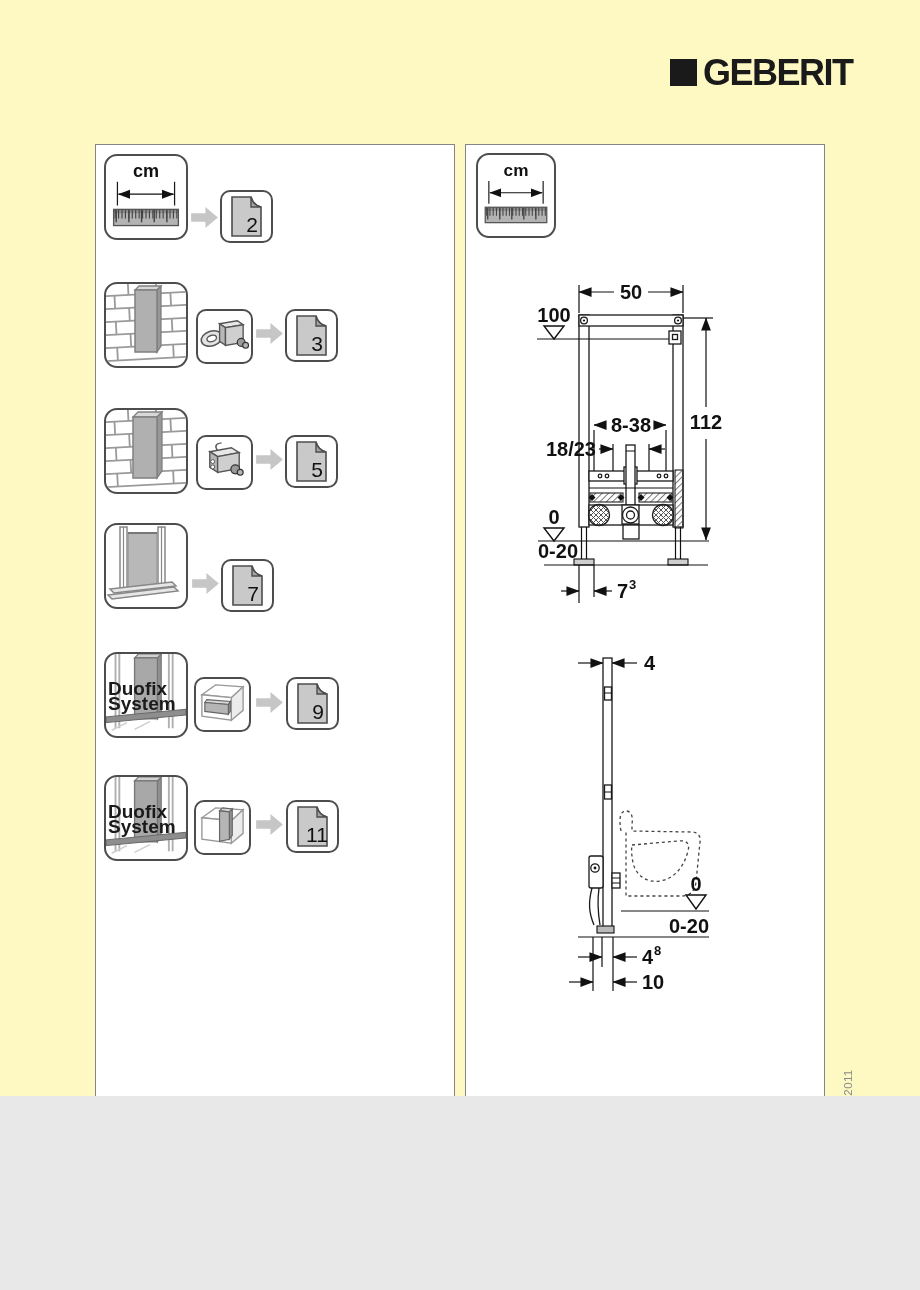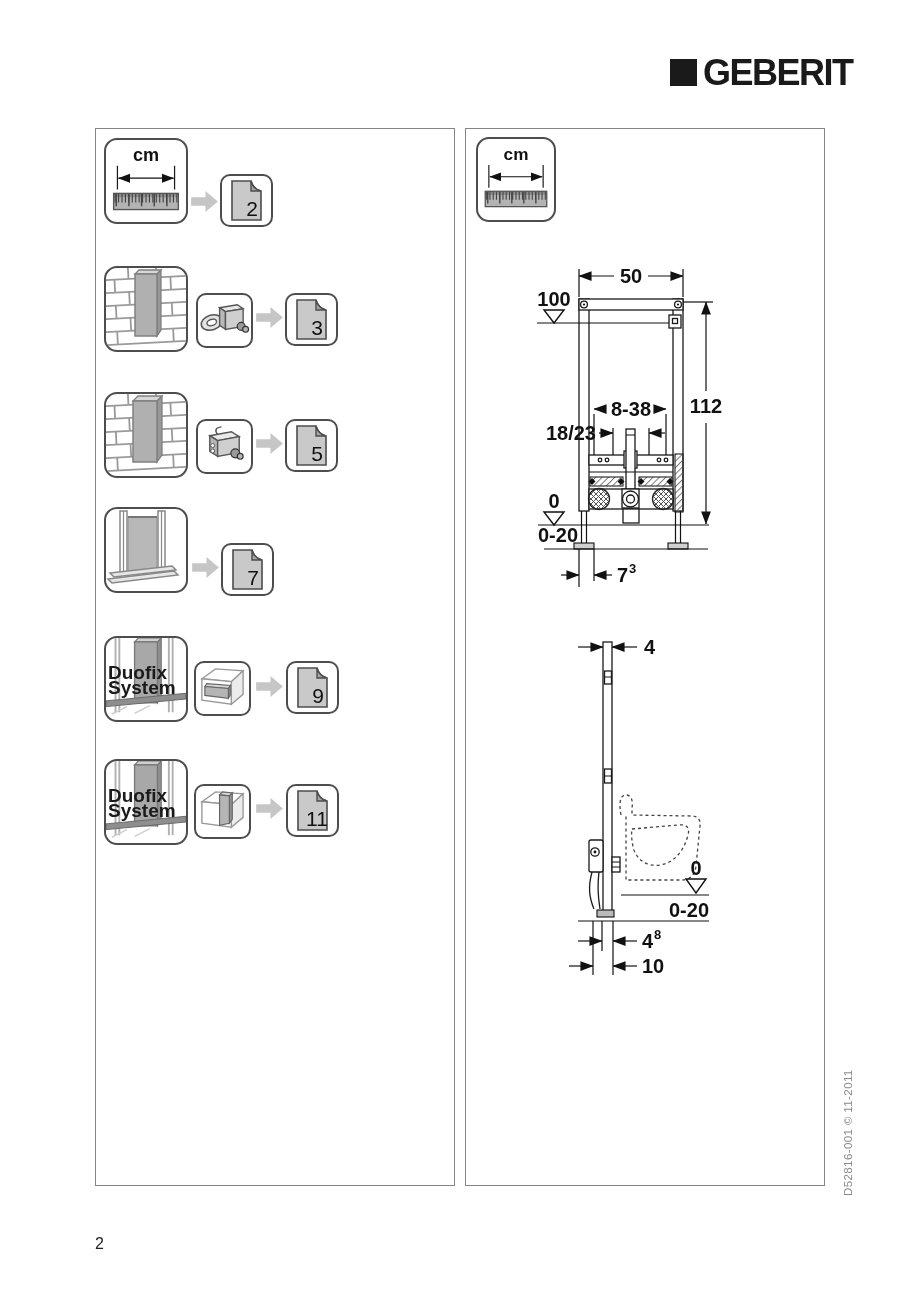--- a/index.html
+++ b/index.html
@@ -1,23 +1,23 @@
 <!DOCTYPE html>
 <html><head>
 <meta charset="utf-8">
 <style>
   html,body{margin:0;padding:0;background:#e8e8e8;}
-  #page{position:relative;width:920px;height:1290px;background:#ffffff;overflow:hidden;
+  #page{position:relative;width:920px;height:1096px;background:#fef9c3;overflow:hidden;
         font-family:"Liberation Sans",sans-serif;color:#111;}
   
   #logo{position:absolute;left:670px;top:59px;display:flex;align-items:center;}
   #logo .sq{width:27px;height:27px;background:#1a1a1a;margin-right:6px;}
   #logo .wm{font-size:36px;font-weight:700;letter-spacing:-1.5px;color:#1a1a1a;line-height:27px;}
   
-  .panel{position:absolute;top:128px;width:360px;height:1058px;border:1.6px solid #858585;
+  .panel{position:absolute;top:144px;width:360px;height:1058px;border:1.6px solid #858585;
          background:#fff;box-sizing:border-box;padding-left:6px;}
   #panel-left{left:95px;}
   #panel-right{left:465px;}
   
   .ibox{position:absolute;width:84px;height:86px;border:2.2px solid #4d4d4d;border-radius:13px;
         background:#fff;box-sizing:border-box;overflow:hidden;}
   .tbox{position:absolute;width:57px;height:55px;border:2.2px solid #4d4d4d;border-radius:10px;
         background:#fff;box-sizing:border-box;}
   .pbox{position:absolute;width:53px;height:53px;border:2.2px solid #4d4d4d;border-radius:10px;
         background:#fff;box-sizing:border-box;}

